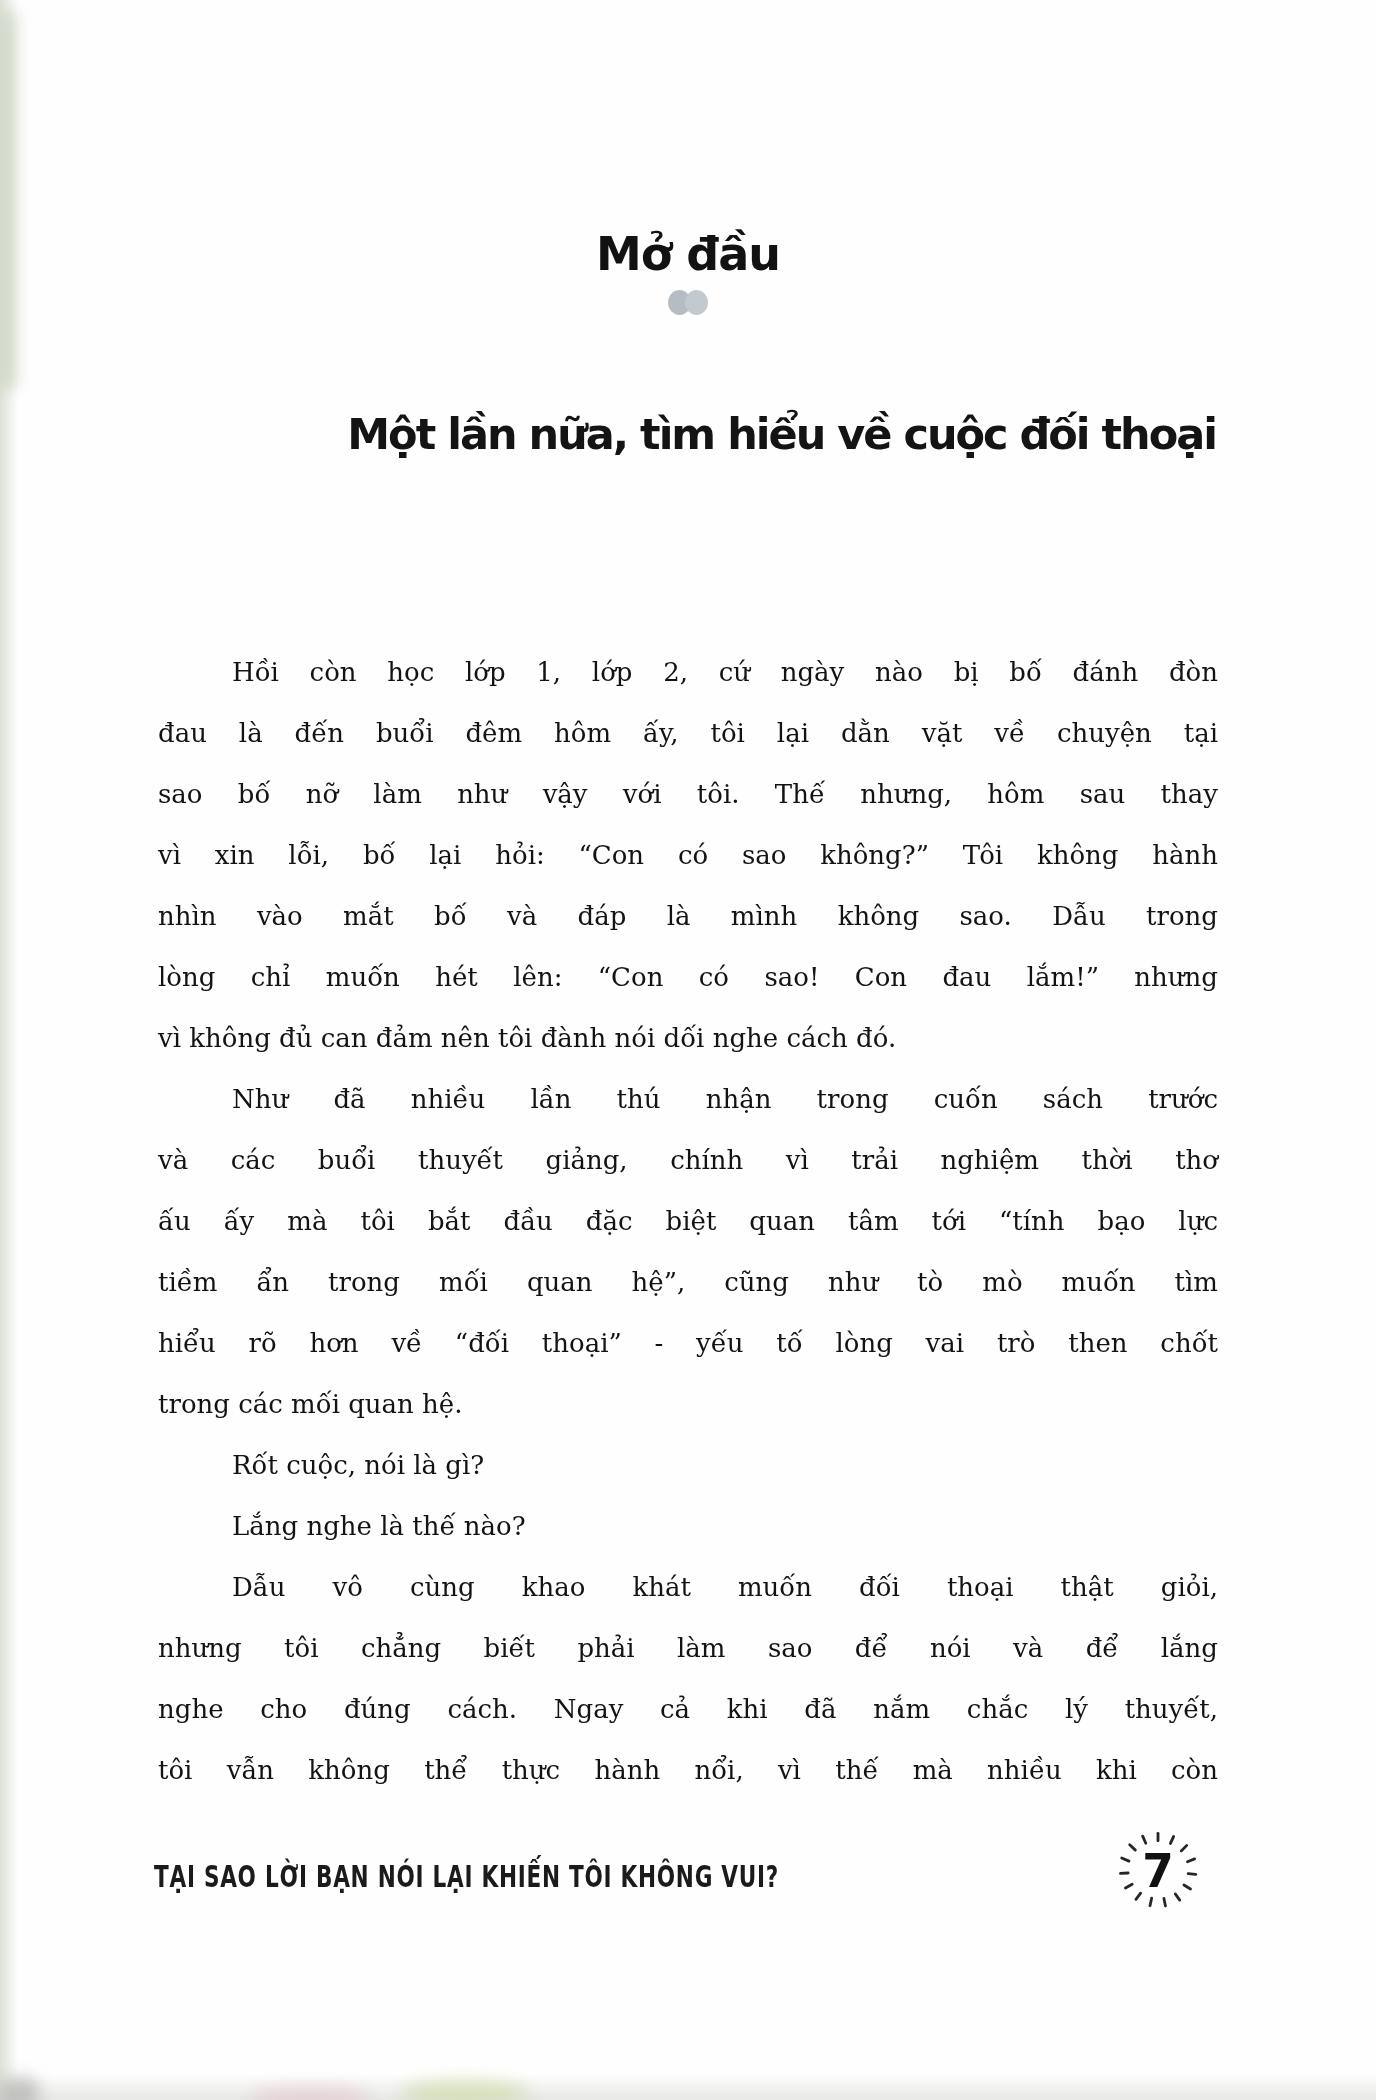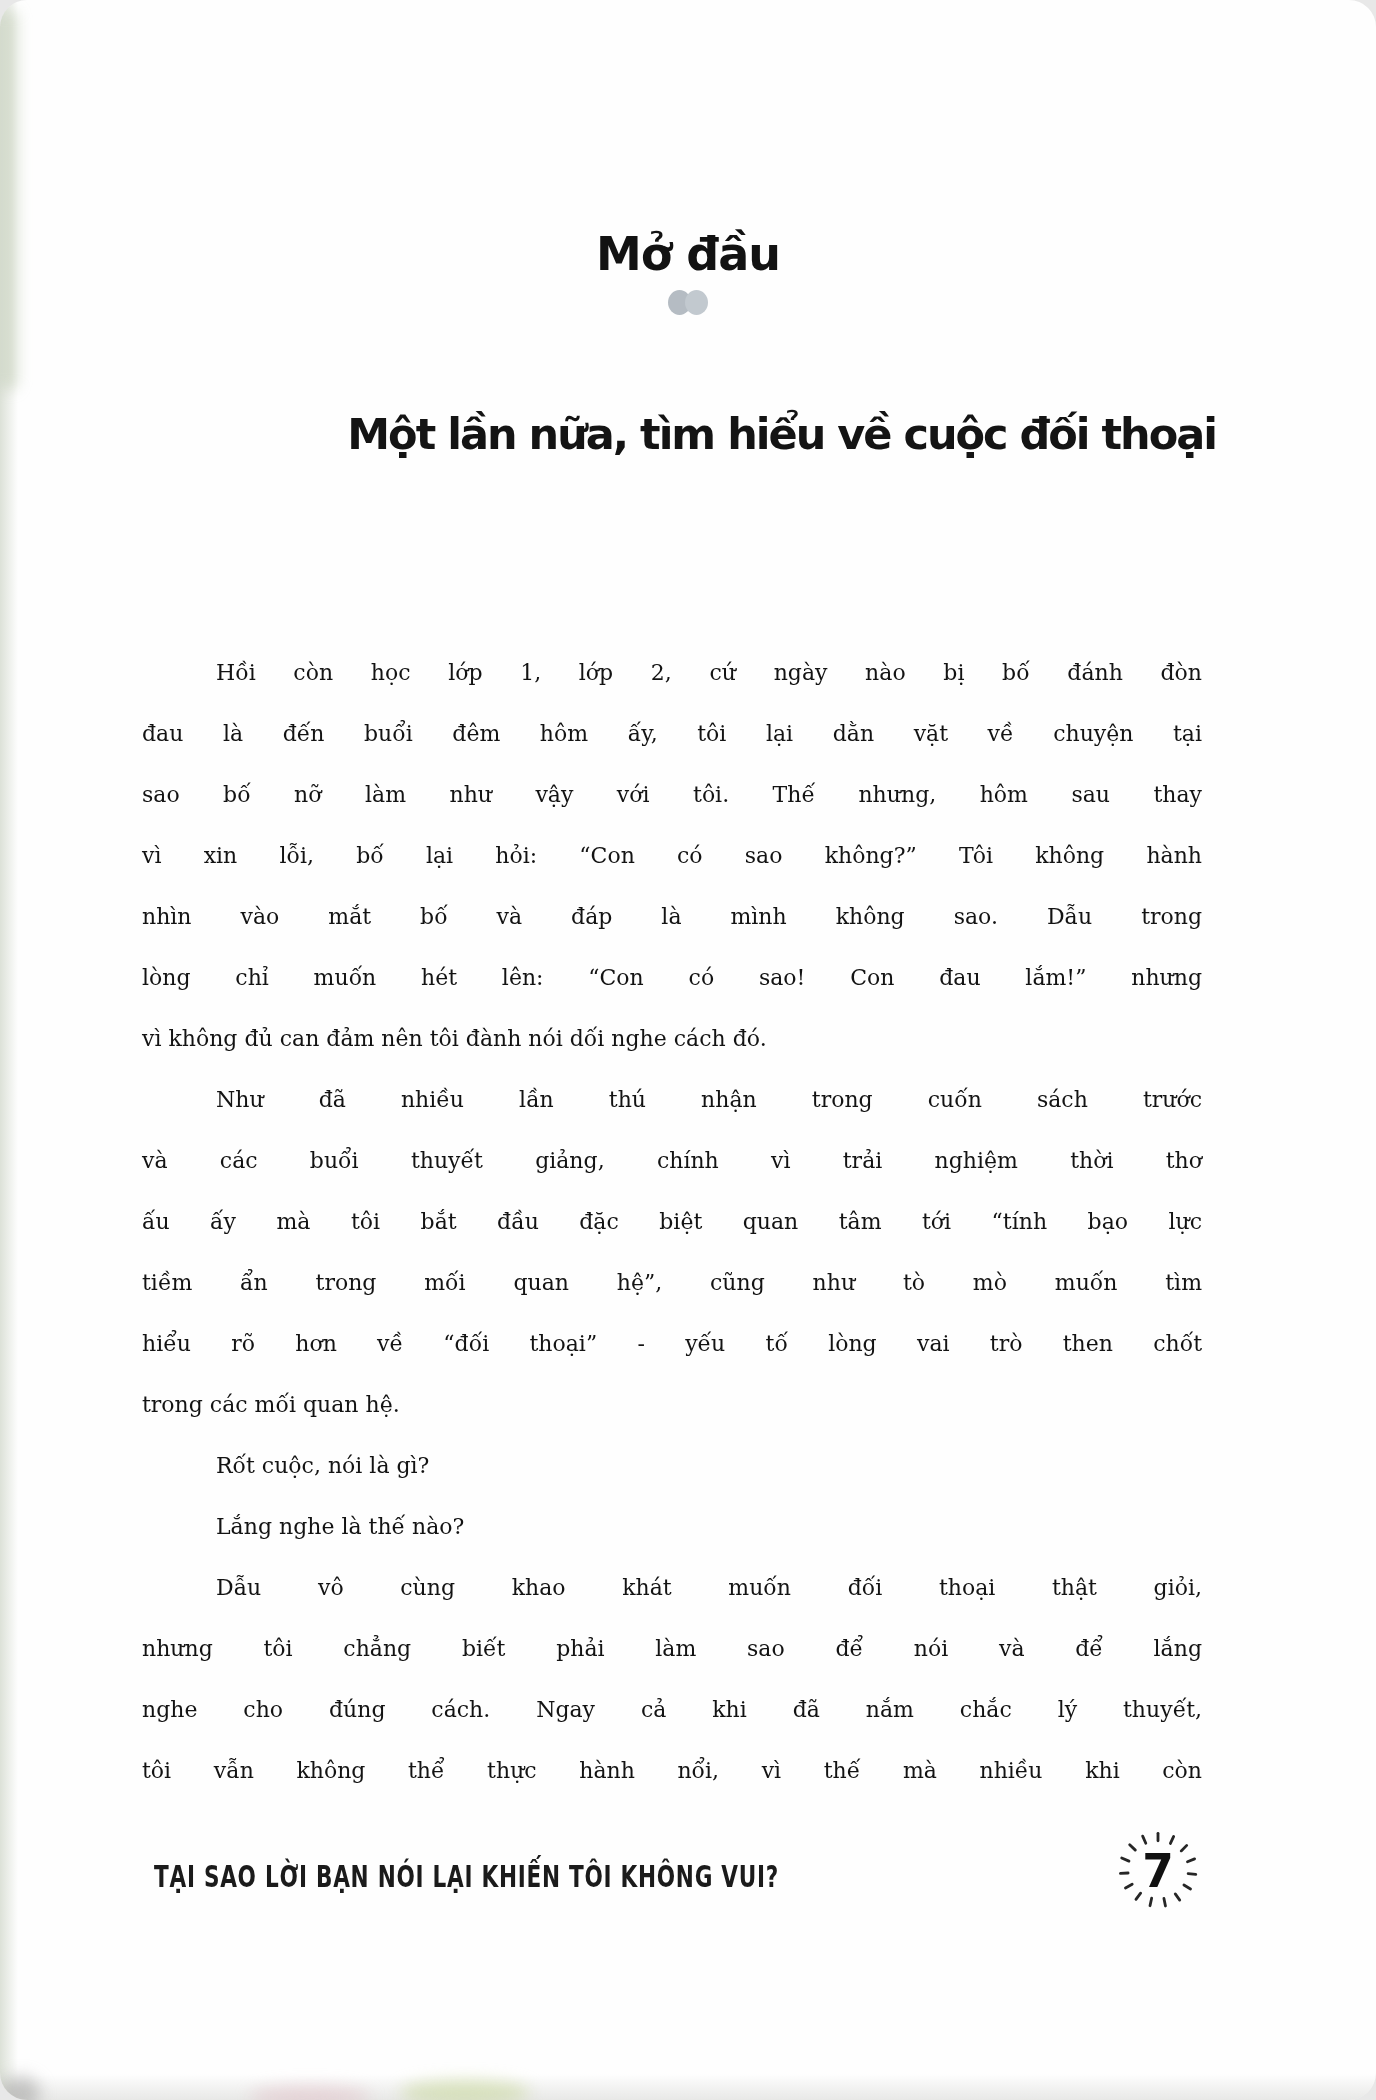--- a/index.html
+++ b/index.html
@@ -2,21 +2,20 @@
 <html><head>
 <meta charset="utf-8">
 <style>
   html,body{margin:0;padding:0;background:#e8e8e8;}
   .page{
     position:relative;
     width:1376px;height:2100px;
     background:#fefefe;
     overflow:hidden;
     color:#161616;
-    border-radius:27px;
   }
   
   .edge-left{
     position:absolute;left:0;top:0;width:18px;height:100%;
     background:linear-gradient(to right, rgba(170,182,158,0.40), rgba(255,255,255,0));
     pointer-events:none;
   }
   .edge-left-blob{
     position:absolute;left:2px;top:10px;width:16px;height:380px;
     background:rgba(160,178,140,0.35);
@@ -46,23 +45,23 @@
   .dot + .dot{margin-left:-6px;background:#c2c9cf;}
 
   .chapter-heading{
     position:absolute;top:372px;left:160px;width:1056px;
     text-align:right;
     font:700 43px/1.25 "DejaVu Sans","Liberation Sans",sans-serif;
     letter-spacing:-2px;color:#141414;
   }
 
   .body-text{
-    position:absolute;top:642px;left:142px;width:1060px;
+    position:absolute;top:642px;left:158px;width:1060px;
     font-family:"DejaVu Serif","Liberation Serif",serif;
-    font-size:22px;color:#131313;
+    font-size:26px;color:#131313;
   }
   .bline{
     line-height:61px;height:61px;
     text-align:justify;
     text-align-last:justify;
     white-space:normal;
   }
   .bline.ind{text-indent:74px;}
   .bline.end{text-align-last:left;}
 

